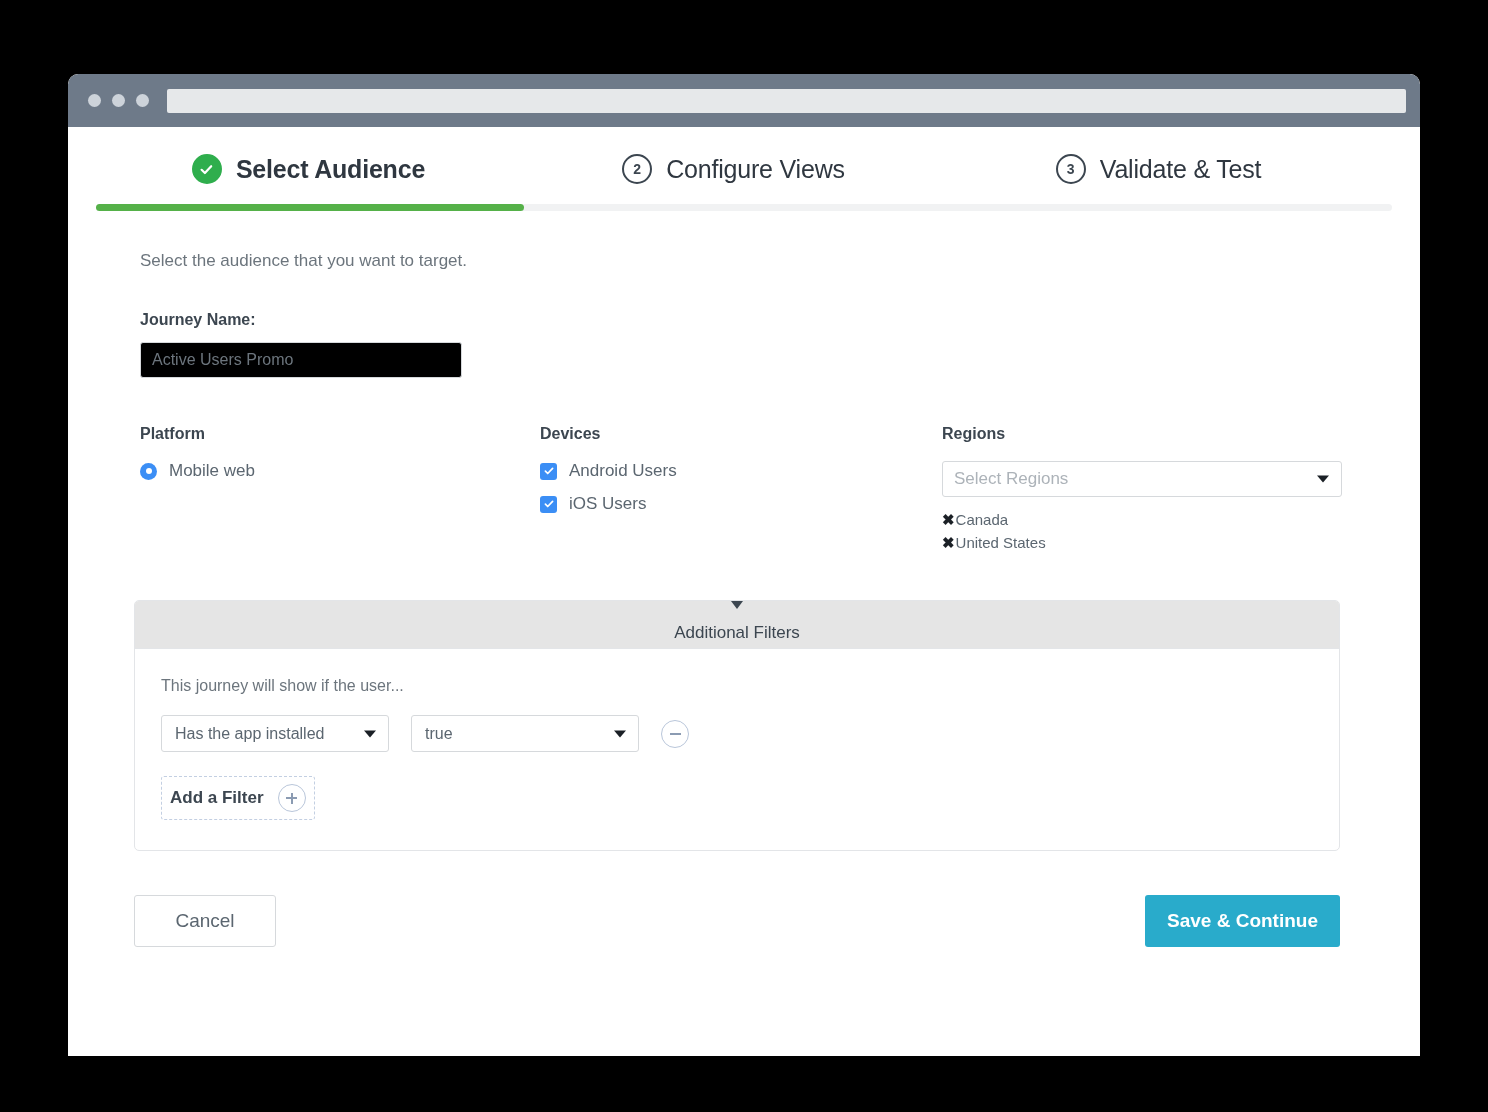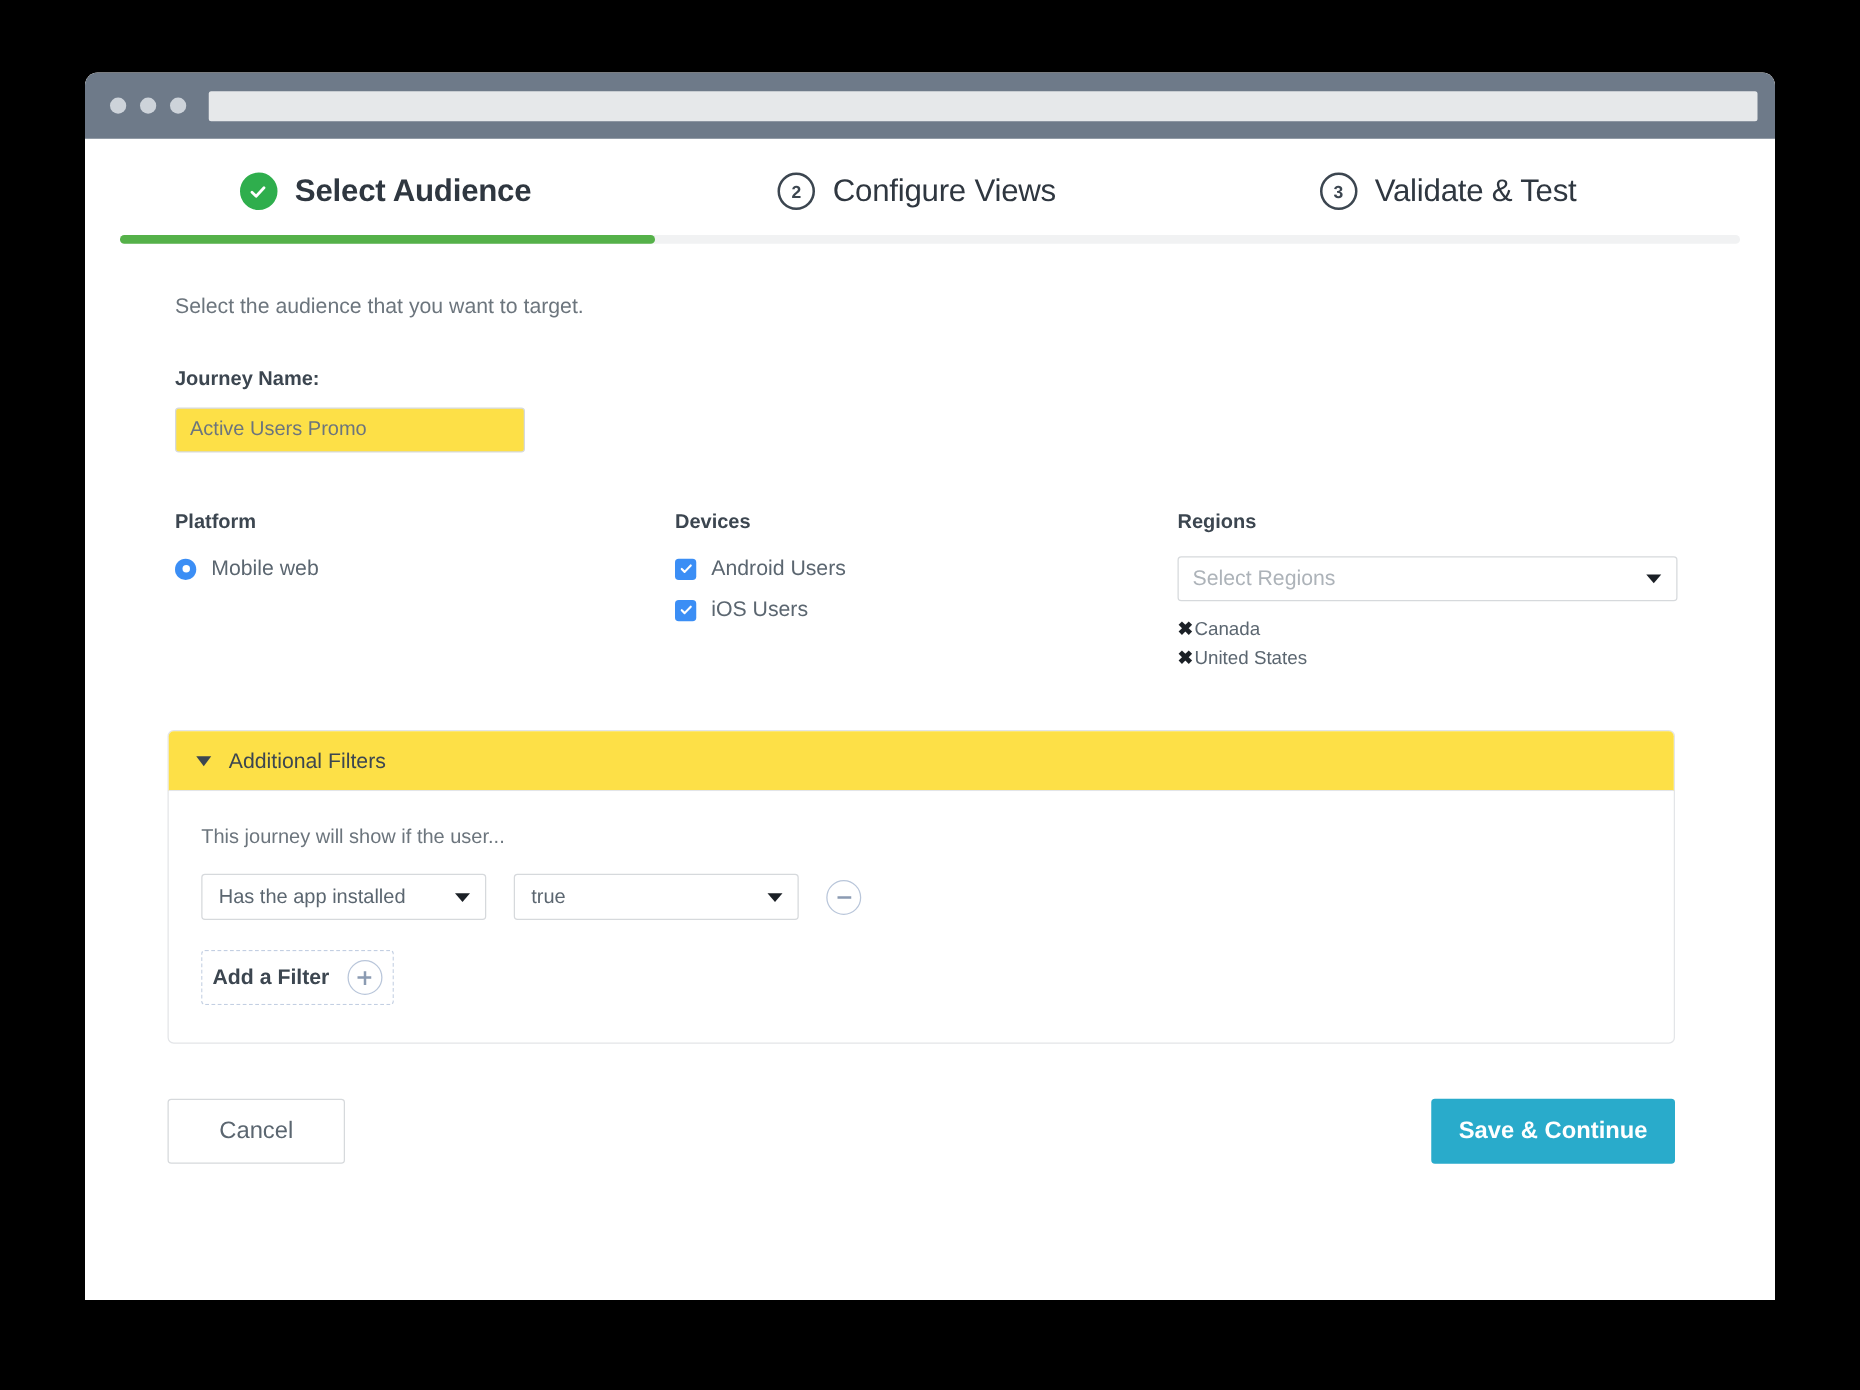--- a/index.html
+++ b/index.html
@@ -6,21 +6,21 @@
   html, body {
     margin: 0; padding: 0;
     width: 1488px; height: 1112px;
     background: #000000;
     font-family: "Liberation Sans", sans-serif;
     overflow: hidden;
   }
 
   #app-window {
     position: absolute;
-    left: 68px; top: 58px;
+    left: 68px; top: 74px;
     width: 1352px; height: 982px;
     background: #ffffff;
     border-top-left-radius: 10px;
     border-top-right-radius: 10px;
     overflow: hidden;
   }
 
   
   .chrome {
     height: 53px;
@@ -103,28 +103,28 @@
     color: #6c757d;
     margin: 0 0 40px 0;
   }
   .field-label {
     font-size: 16px;
     font-weight: bold;
     color: #3c4650;
     margin-bottom: 13px;
   }
   .text-input {
-    width: 280px; height: 36px;
+    width: 322px; height: 36px;
     border: 1px solid #d6d9dc;
     border-radius: 3px;
     padding: 0 11px;
     font-size: 16px;
     color: #6c757d;
     font-family: "Liberation Sans", sans-serif;
-    background: #fde047;
+    background: #000000;
     outline: none;
   }
 
   
   .columns {
     display: flex;
     margin-top: 47px;
   }
   .col-platform { width: 400px; }
   .col-devices  { width: 402px; }
@@ -223,29 +223,30 @@
 
   
   .filters-panel {
     margin: 46px 0 0 66px;
     width: 1206px;
     border: 1px solid #e3e5e8;
     border-radius: 5px;
     background: #ffffff;
   }
   .filters-head {
-    background: #fde047;
+    background: #e5e5e5;
     border-bottom: 1px solid #e3e5e8;
     border-top-left-radius: 4px;
     border-top-right-radius: 4px;
     height: 48px;
     display: flex; align-items: center;
     padding: 0 22px;
     gap: 14px;
     cursor: pointer;
+    flex-direction: column;
   }
   .chev {
     width: 0; height: 0;
     border-left: 6px solid transparent;
     border-right: 6px solid transparent;
     border-top: 8px solid #3c4650;
   }
   .filters-head-label {
     font-size: 17px;
     color: #3c4650;

